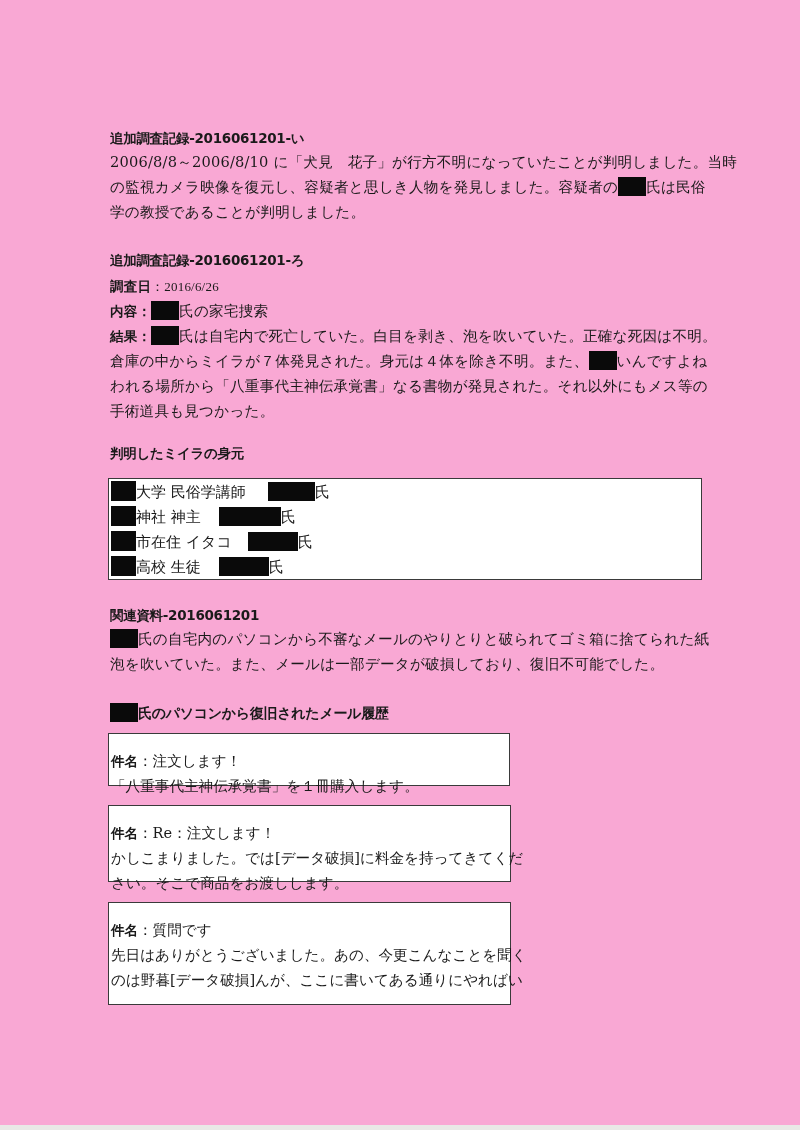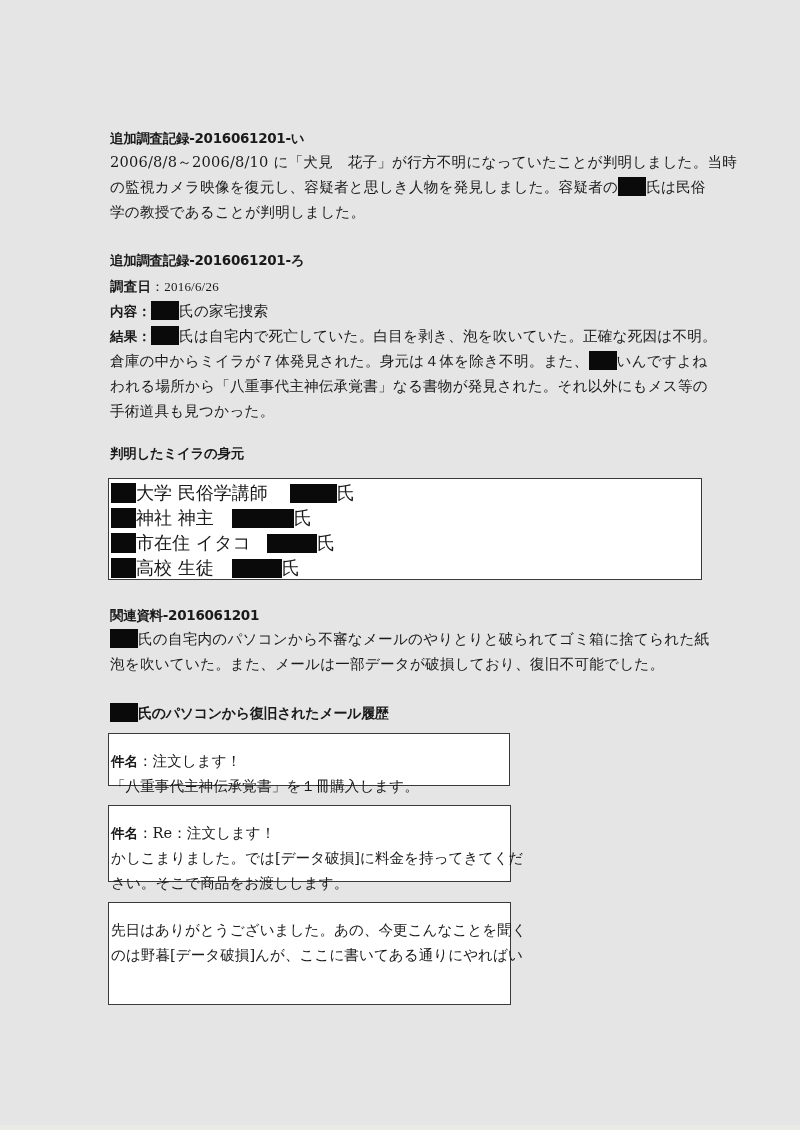--- a/index.html
+++ b/index.html
@@ -12,21 +12,21 @@
       height: 1130px;
       position: relative;
       overflow: hidden;
       font-family: "DejaVu Serif", "Liberation Serif", serif;
       color: #1a1a1a;
     }
     .page {
       position: absolute;
       left: 0; top: 0;
       width: 800px; height: 1130px;
-      background: #e5e5e5;
+      background: #f9a8d4;
     }
     .bottom-strip {
       position: absolute;
       left: 0; top: 1125px;
       width: 800px; height: 5px;
       background: #e9e9e6;
     }
     .section {
       position: absolute;
       left: 110px;
@@ -79,21 +79,21 @@
       line-height: 25px;
       padding-left: 2px;
     }
     .mummy-box {
       left: 108px; top: 478px;
       width: 594px; height: 102px;
       padding-top: 1px;
     }
     .mummy-row {
       height: 25px;
-      font-size: 18px;
+      font-size: 15px;
       line-height: 25px;
       white-space: nowrap;
       padding-left: 2px;
     }
     .mummy-row .redact.lead { width: 25px; height: 20px; vertical-align: -4px; }
     .gap { display: inline-block; }
     .email-box { padding-top: 14px; }
     .email-1 { left: 108px; top: 733px; width: 402px; height: 53px; }
     .email-2 { left: 108px; top: 805px; width: 403px; height: 77px; }
     .email-3 { left: 108px; top: 902px; width: 403px; height: 103px; }
@@ -152,18 +152,19 @@
     <div class="line">「八重事代主神伝承覚書」を１冊購入します。</div>
   </div>
 
   <div class="box email-box email-2">
     <div class="line"><span class="label">件名</span><span>：Re：注文します！</span></div>
     <div class="line">かしこまりました。では[データ破損]に料金を持ってきてくだ</div>
     <div class="line">さい。そこで商品をお渡しします。</div>
   </div>
 
   <div class="box email-box email-3">
+    <div class="line"><span class="label">件名</span><span>：質問です</span></div>
     <div class="line">先日はありがとうございました。あの、今更こんなことを聞く</div>
     <div class="line">のは野暮[データ破損]んが、ここに書いてある通りにやればい</div>
   </div>
 
   <div class="bottom-strip"></div>
 </div>
 
 </body></html>

